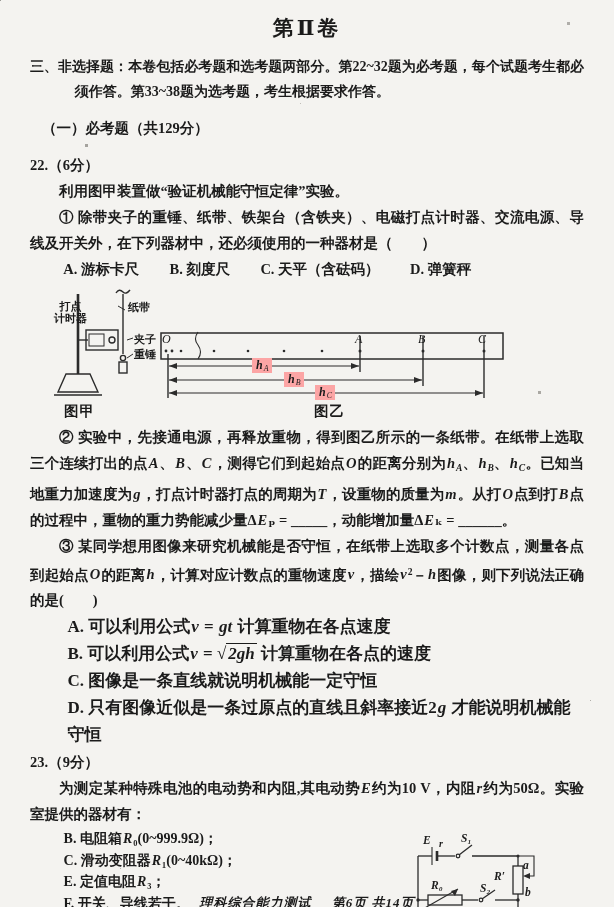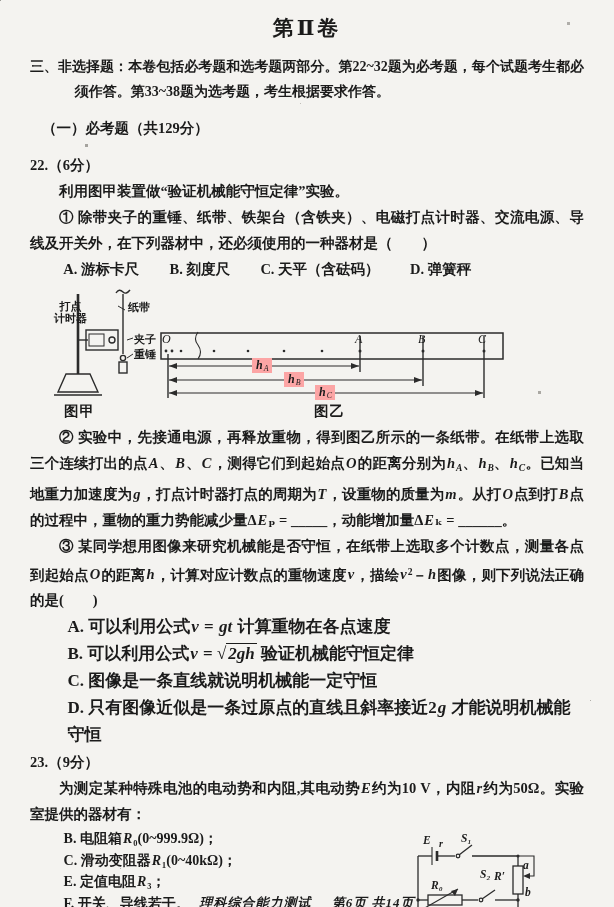--- a/index.html
+++ b/index.html
@@ -162,21 +162,21 @@
     <div class="fdim" style="left:224px; top:70px;"><span class="seg-i">h</span><span class="seg-sub">A</span></div>
     <div class="fdim" style="left:256px; top:84px;"><span class="seg-i">h</span><span class="seg-sub">B</span></div>
     <div class="fdim" style="left:287px; top:97px;"><span class="seg-i">h</span><span class="seg-sub">C</span></div>
     <div class="fcap" style="left:36px; top:114px;">图甲</div>
     <div class="fcap" style="left:286px; top:114px;">图乙</div>
   </div>
 
   <p class="para"><span>② 实验中，先接通电源，再释放重物，得到图乙所示的一条纸带。在纸带上选取三个连续打出的点</span><span class="seg-i">A</span><span>、</span><span class="seg-i">B</span><span>、</span><span class="seg-i">C</span><span>，测得它们到起始点</span><span class="seg-i">O</span><span>的距离分别为</span><span class="seg-i">h</span><span class="seg-sub">A</span><span>、</span><span class="seg-i">h</span><span class="seg-sub">B</span><span>、</span><span class="seg-i">h</span><span class="seg-sub">C</span><span>。已知当地重力加速度为</span><span class="seg-i">g</span><span>，打点计时器打点的周期为</span><span class="seg-i">T</span><span>，设重物的质量为</span><span class="seg-i">m</span><span>。从打</span><span class="seg-i">O</span><span>点到打</span><span class="seg-i">B</span><span>点的过程中，重物的重力势能减少量Δ</span><span class="seg-i">E</span><span>ₚ = </span><span>_____</span><span>，动能增加量Δ</span><span class="seg-i">E</span><span>ₖ = </span><span>______</span><span>。</span></p>
   <p class="para"><span>③ 某同学想用图像来研究机械能是否守恒，在纸带上选取多个计数点，测量各点到起始点</span><span class="seg-i">O</span><span>的距离</span><span class="seg-i">h</span><span>，计算对应计数点的重物速度</span><span class="seg-i">v</span><span>，描绘</span><span class="seg-i">v</span><span class="seg-sup">2</span><span>－</span><span class="seg-i">h</span><span>图像，则下列说法正确的是(　　)</span></p>
   <div class="opt"><span>A. 可以利用公式</span><span class="seg-i">v</span><span> = </span><span class="seg-i">gt</span><span> 计算重物在各点速度</span></div>
-  <div class="opt"><span>B. 可以利用公式</span><span class="seg-i">v</span><span> = </span><span class="seg-rad">√</span><span class="seg-ol">2gh</span><span> 验证机械能守恒定律</span></div>
+  <div class="opt"><span>B. 可以利用公式</span><span class="seg-i">v</span><span> = </span><span class="seg-rad">√</span><span class="seg-ol">2gh</span><span> 计算重物在各点的速度</span></div>
   <div class="opt"><span>C. 图像是一条直线就说明机械能一定守恒</span></div>
   <div class="opt"><span>D. 只有图像近似是一条过原点的直线且斜率接近2</span><span class="seg-i">g</span><span> 才能说明机械能守恒</span></div>
 
   <p class="qnum">23.（9分）</p>
   <p class="para"><span>为测定某种特殊电池的电动势和内阻,其电动势</span><span class="seg-i">E</span><span>约为10 V，内阻</span><span class="seg-i">r</span><span>约为50Ω。实验室提供的器材有：</span></p>
 
   <div class="q23-row">
     <div class="equip">
       <div><span>B. 电阻箱</span><span class="seg-i">R</span><span>₀(0~999.9Ω)；</span></div>
       <div><span>C. 滑动变阻器</span><span class="seg-i">R</span><span>₁(0~40kΩ)；</span></div>
@@ -223,21 +223,21 @@
           <circle cx="112" cy="24" r="1.5"></circle>
         </g>
       </svg>
       <span class="clabel cvar" style="left:17px; top:2px;">E</span>
       <span class="clabel cvar" style="left:33px; top:6px; font-size:10px;">r</span>
       <span class="clabel cvar" style="left:55px; top:0px;">S₁</span>
       <span class="clabel cvar" style="left:117px; top:27px;">a</span>
       <span class="clabel cvar" style="left:88px; top:38px;">R′</span>
       <span class="clabel cvar" style="left:119px; top:54px;">b</span>
       <span class="clabel cvar" style="left:25px; top:47px;">R₀</span>
-      <span class="clabel cvar" style="left:74px; top:36px;text-align:center;">S₂</span>
+      <span class="clabel cvar" style="left:74px; top:50px;text-align:center;">S₂</span>
       <span class="clabel" style="left:49px; top:87px;">G</span>
     </div>
   </div>
 
   <div class="footer">
     <span>理科综合能力测试</span>
     <span>第6页 共14页</span>
   </div>
 </div>
 

